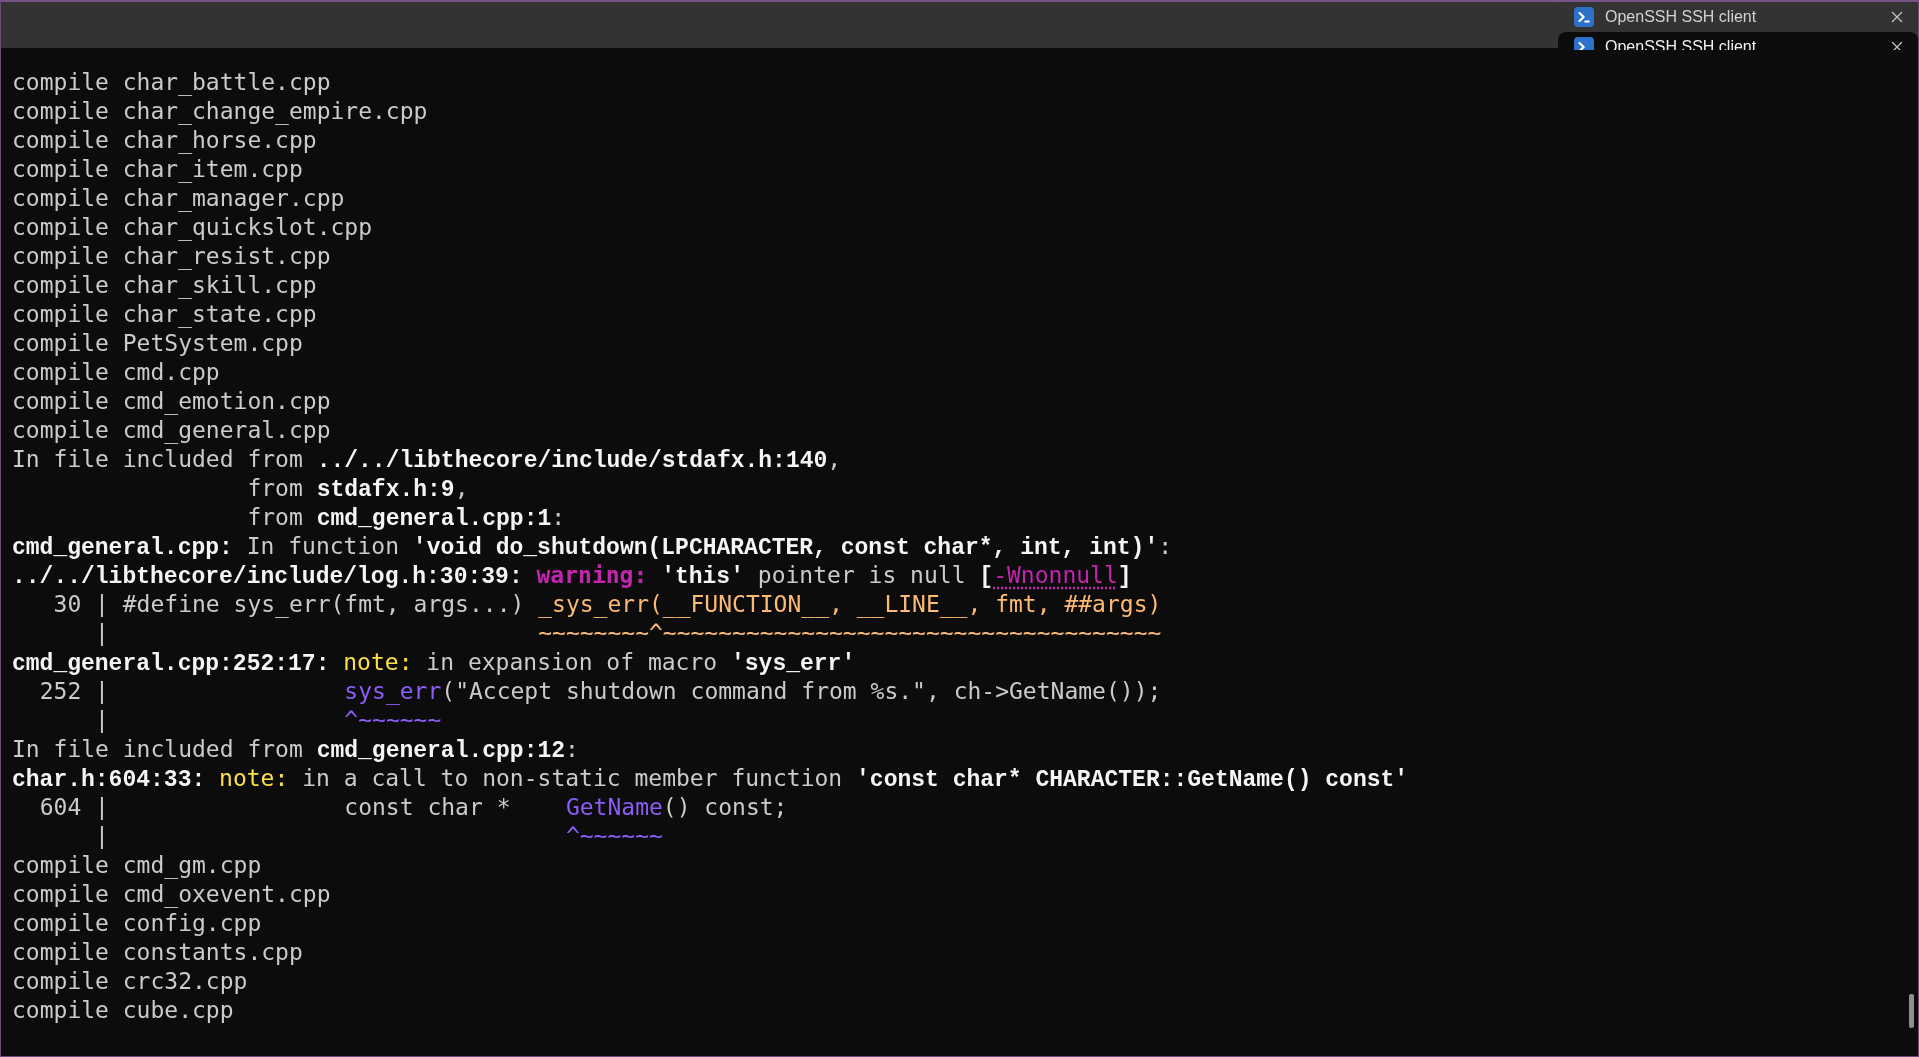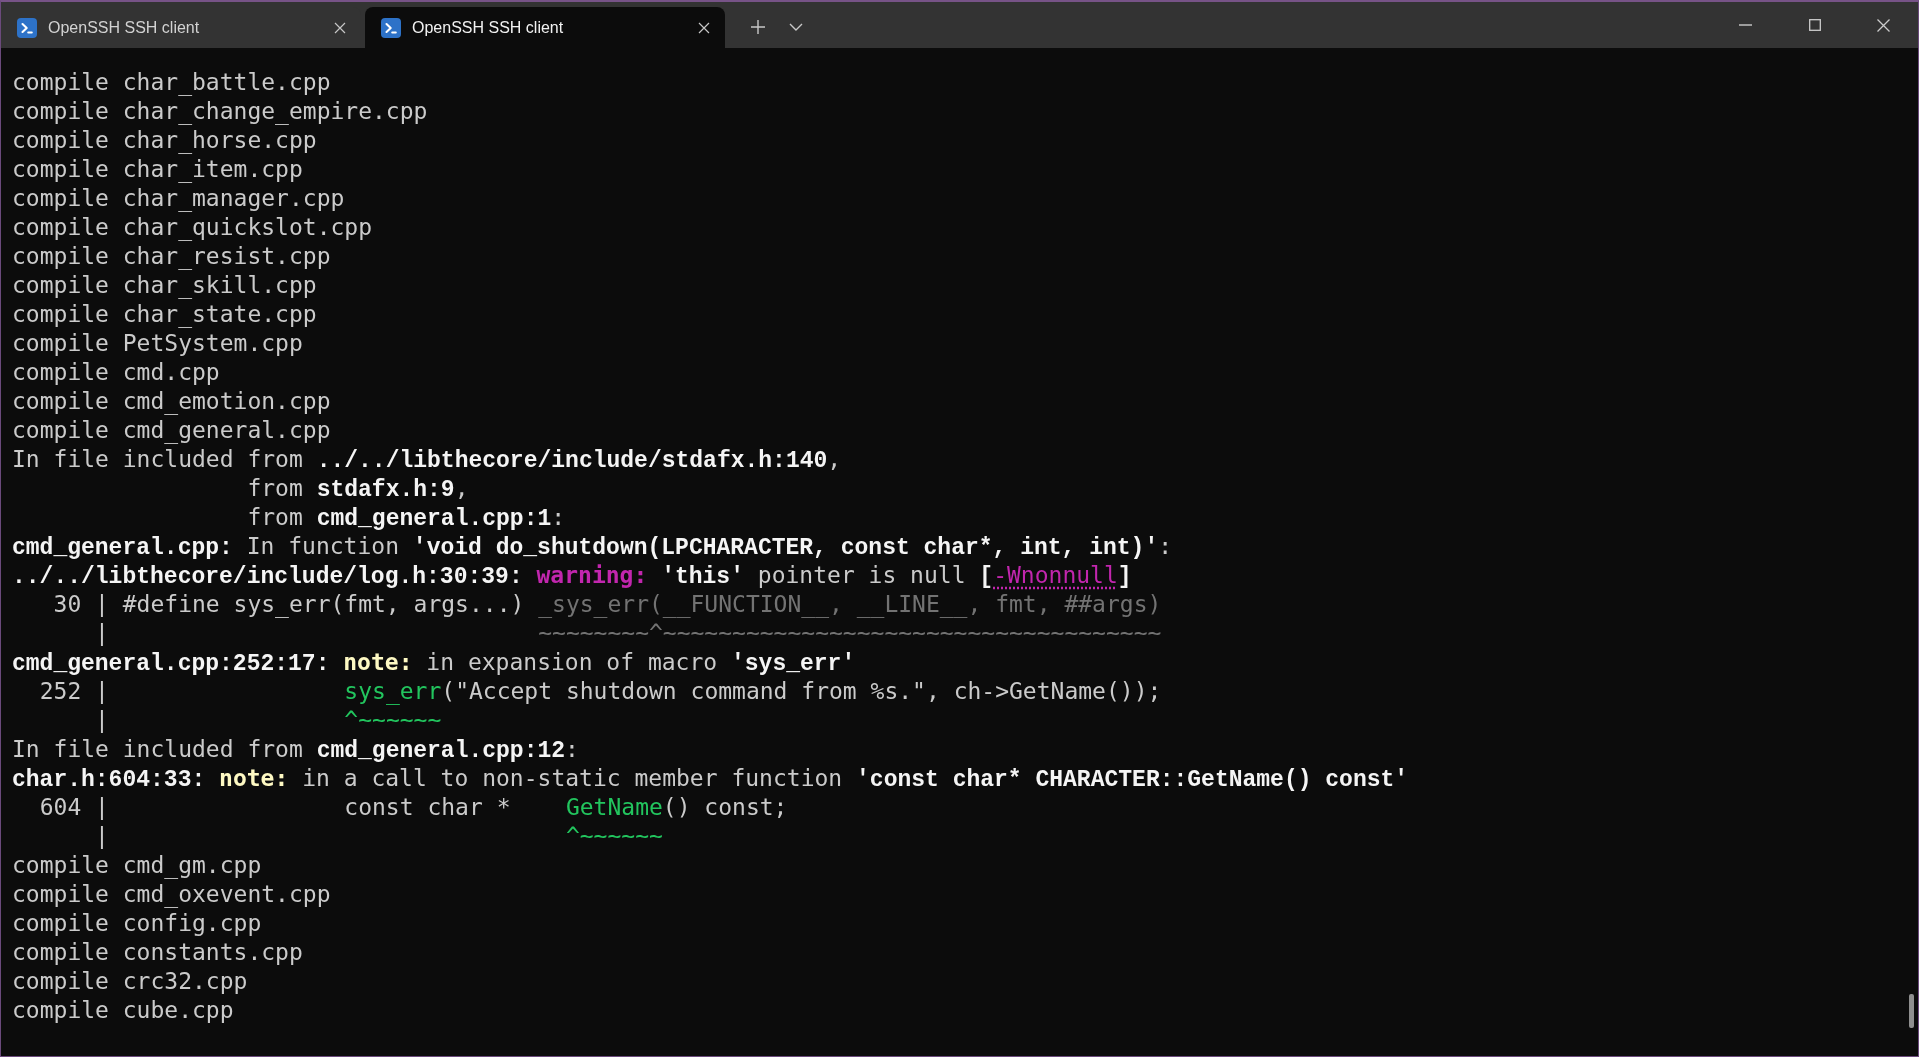--- a/index.html
+++ b/index.html
@@ -12,20 +12,21 @@
     border-top:2px solid #775387;
     overflow:hidden;
     font-family:"Liberation Sans", sans-serif;
   }
   
   .titlebar{
     height:46px;
     background:#333333;
     display:flex;
     align-items:flex-end;
+    flex-direction:column;
   }
   .tab{
     width:360px;height:41px;
     display:flex;align-items:center;
     padding:0 6px 0 16px;
     box-sizing:border-box;
     border-radius:8px 8px 0 0;
     cursor:default;
   }
   .tab.inactive{background:#333333;color:#d2d2d2;}
@@ -61,25 +62,25 @@
     padding:18px 0 0 10px;
     font-family:"DejaVu Sans Mono", monospace;
     font-size:23px;
     line-height:29px;
     white-space:pre;
     overflow:hidden;
   }
   .tl{height:29px;}
   .d {color:#cbcbcb;}
   .b {color:#f5f5f5;font-weight:700;font-family:Liberation Mono, monospace;}
-  .m {color:#737373;}
+  .m {color:#fdba74;}
   .mb{color:#c226ae;font-weight:700;}
   .mu{color:#c226ae;font-weight:400;text-decoration:underline dotted;text-underline-offset:4px;}
-  .c {color:#22c55e;}
-  .cb{color:#fef9c3;font-weight:700;}
+  .c {color:#8b5cf6;}
+  .cb{color:#fde047;font-weight:400;}
   .scroll-thumb{
     position:absolute;
     right:4px;top:992px;
     width:5px;height:34px;
     background:#8f8f8f;border-radius:2px;
   }
 </style>
 </head>
 <body>
 

